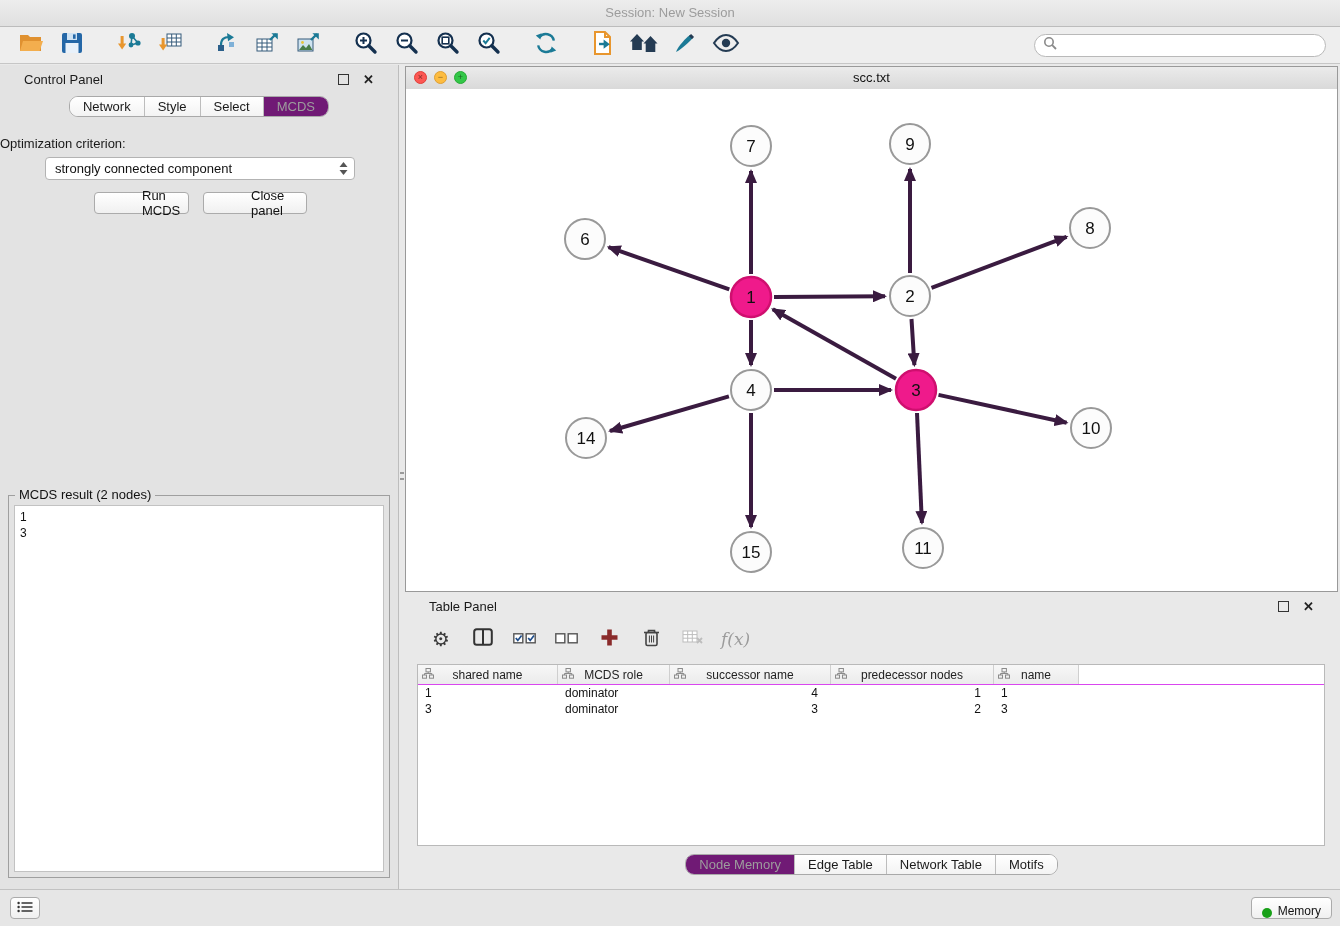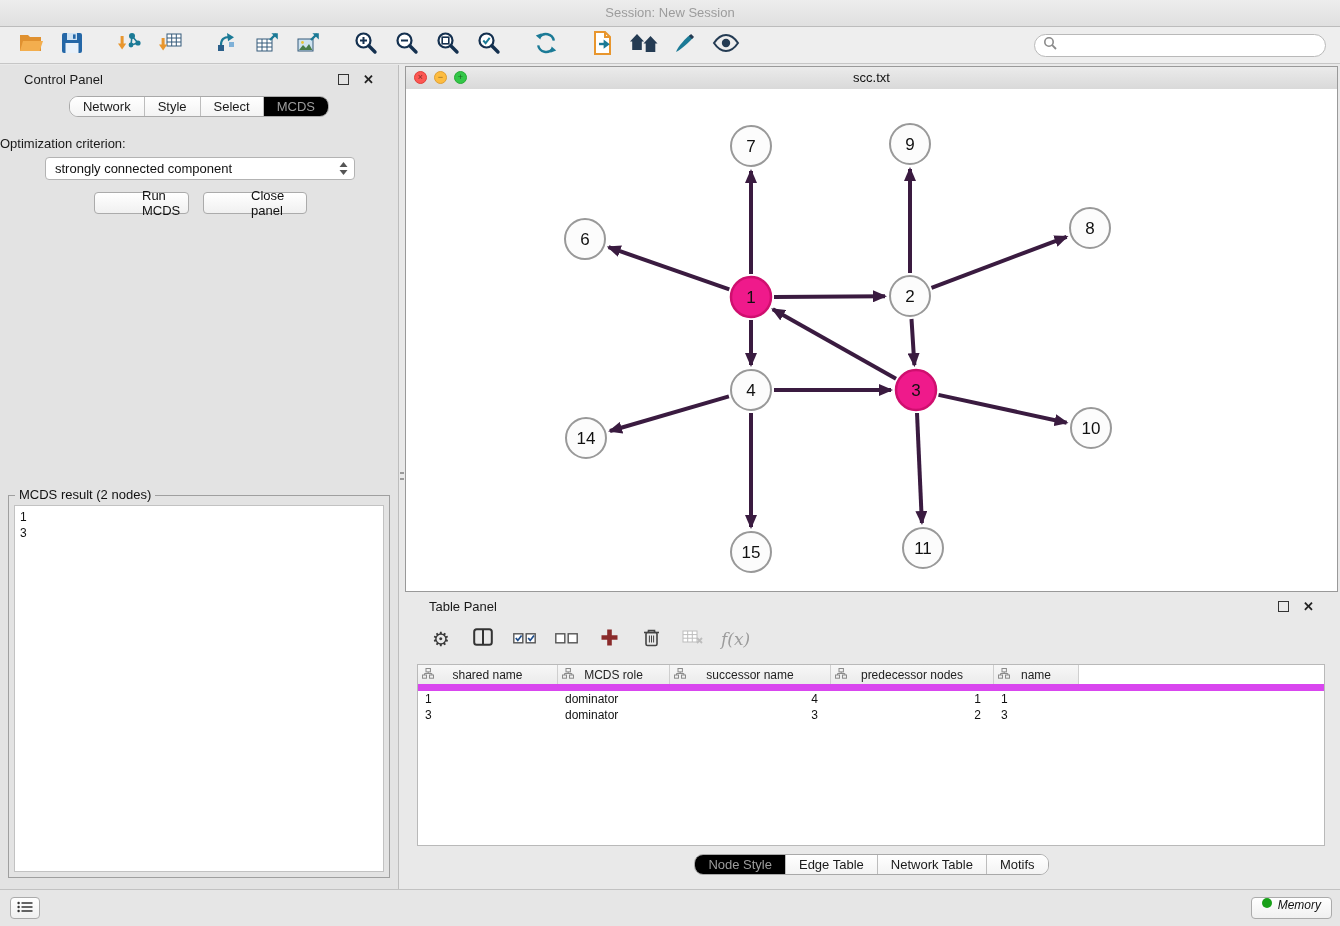--- a/index.html
+++ b/index.html
@@ -18,21 +18,21 @@
   
   .control-panel{position:absolute;left:0;top:65px;width:399px;bottom:36px;background:#e3e3e3;border-right:1px solid #bdbdbd;box-sizing:border-box;}
   .panel-head{position:absolute;top:0;left:0;right:0;height:28px;display:flex;align-items:center;padding:0 24px;font-size:13px;color:#1a1a1a;}
   .panel-head .spacer{flex:1;}
   .float-box{width:9px;height:9px;border:1.5px solid #333;margin-right:14px;display:inline-block;}
   .close-x{font-size:13px;font-weight:bold;color:#222;}
   .seg-row{position:absolute;top:31px;left:0;right:0;display:flex;justify-content:center;}
   .seg-inner{display:inline-flex;border:1px solid #a9a9a9;border-radius:9px;overflow:hidden;background:#fff;}
   .seg-tab{padding:2px 13px;font-size:13px;color:#1a1a1a;background:linear-gradient(#ffffff,#f3f3f3);border-left:1px solid #bdbdbd;white-space:nowrap;}
   .seg-tab:first-child{border-left:none;}
-  .seg-tab.selected{background:#000000;color:#9d9d9d;}
+  .seg-tab.selected{background:#701a75;color:#9d9d9d;}
   .opt-label{position:absolute;top:71px;left:0;right:0;text-align:left;font-size:13px;color:#1a1a1a;}
   .dropdown{position:absolute;left:45px;top:92px;width:310px;height:23px;background:#fff;border:1px solid #b3b3b3;border-radius:4px;display:flex;align-items:center;padding-left:9px;box-sizing:border-box;font-size:13px;color:#111;}
   .dd-arrows{margin-left:auto;margin-right:6px;display:flex;flex-direction:column;gap:1px;}
   .btn{position:absolute;height:22px;background:linear-gradient(#ffffff,#f0f0f0);border:1px solid #ababab;border-radius:4px;font-size:13px;color:#111;display:flex;align-items:center;justify-content:center;box-sizing:border-box;padding-left:47px;}
   .btn-run{left:94px;top:127px;width:95px;}
   .btn-close{left:203px;top:127px;width:104px;}
   .groupbox{position:absolute;left:8px;right:8px;top:430px;height:381px;border:1px solid #9f9f9f;}
   .legend{position:absolute;top:-9px;left:6px;background:#e3e3e3;padding:0 4px;font-size:13px;color:#111;}
   .result-list{position:absolute;left:5px;right:5px;top:9px;bottom:5px;background:#fff;border:1px solid #c2c2c2;font-size:12px;padding:3px 5px;overflow:auto;box-sizing:border-box;}
   .result-item{line-height:16px;color:#111;}
@@ -49,33 +49,33 @@
   .net-canvas{position:absolute;top:22px;left:0;right:0;bottom:0;background:#fff;}
   #graph-svg{width:100%;height:100%;display:block;}
 
   
   .table-panel{position:absolute;left:405px;top:592px;width:933px;height:292px;background:#e9e9e9;}
   .tp-toolbar{position:absolute;top:26px;left:8px;right:8px;height:42px;display:flex;align-items:center;gap:14px;padding-left:14px;}
   .tp-btn{display:flex;align-items:center;justify-content:center;min-width:28px;height:28px;}
   .gear-glyph{font-size:20px;color:#3a3a3a;font-family:"DejaVu Sans",sans-serif;}
   .fx{font-family:"DejaVu Serif",serif;font-style:italic;font-size:17px;color:#9b9b9b;}
   .table-wrap{position:absolute;left:12px;right:13px;top:72px;height:182px;background:#fff;border:1px solid #b9b9b9;overflow:hidden;box-sizing:border-box;}
-  .table-header{display:flex;height:19px;border-bottom:7px solid #d946ef;}
+  .table-header{display:flex;height:19px;border-bottom:1px solid #d946ef;}
   .th{box-sizing:border-box;border-right:1px solid #cfcfcf;background:linear-gradient(#f7f7f7,#ebebeb);display:flex;align-items:center;justify-content:center;font-size:12px;color:#222;position:relative;}
   .th-icon{position:absolute;left:4px;top:3px;}
   .tr{display:flex;height:16px;align-items:center;}
   .td{box-sizing:border-box;font-size:12px;color:#111;overflow:hidden;white-space:nowrap;}
   .td.left{padding-left:7px;text-align:left;}
   .td.right{padding-right:13px;text-align:right;}
   .table-tabs{position:absolute;left:0;right:0;top:262px;display:flex;justify-content:center;}
 
   
   .statusbar{position:absolute;left:0;right:0;bottom:0;height:36px;background:#e6e6e6;border-top:1px solid #c2c2c2;}
   .status-left-btn{position:absolute;left:10px;top:7px;width:30px;height:22px;background:linear-gradient(#fff,#f0f0f0);border:1px solid #ababab;border-radius:4px;display:flex;align-items:center;justify-content:center;box-sizing:border-box;}
-  .memory-btn{position:absolute;right:8px;top:7px;height:22px;background:linear-gradient(#fff,#f0f0f0);border:1px solid #ababab;border-radius:4px;display:flex;align-items:flex-start;gap:6px;padding:0 10px;font-size:12px;color:#111;box-sizing:border-box;font-style:italic;}
+  .memory-btn{position:absolute;right:8px;top:7px;height:22px;background:linear-gradient(#fff,#f0f0f0);border:1px solid #ababab;border-radius:4px;display:flex;align-items:flex-end;gap:6px;padding:0 10px;font-size:12px;color:#111;box-sizing:border-box;}
   .mem-dot{width:10px;height:10px;border-radius:50%;background:#18a018;}
 </style>
 </head>
 <body>
 
 <div id="app">
 
   <div class="titlebar">Session: New Session</div>
 
   <div class="toolbar">
@@ -441,21 +441,21 @@
             <div class="td left" style="width: 140px;">3</div>
             <div class="td left" style="width: 112px;">dominator</div>
             <div class="td right" style="width: 161px;">3</div>
             <div class="td right" style="width: 163px;">2</div>
             <div class="td left" style="width: 85px;">3</div>
           </div>
         </div>
     </div>
     <div class="table-tabs">
       <div class="seg-inner" id="table-tabs-inner">
-          <div class="seg-tab selected">Node Style</div>
+          <div class="seg-tab selected">Node Memory</div>
           <div class="seg-tab">Edge Table</div>
           <div class="seg-tab">Network Table</div>
           <div class="seg-tab">Motifs</div>
         </div>
     </div>
   </div>
 
   <div class="statusbar">
     <div class="status-left-btn">
       <span><svg width="16" height="12" viewBox="0 0 16 12">

